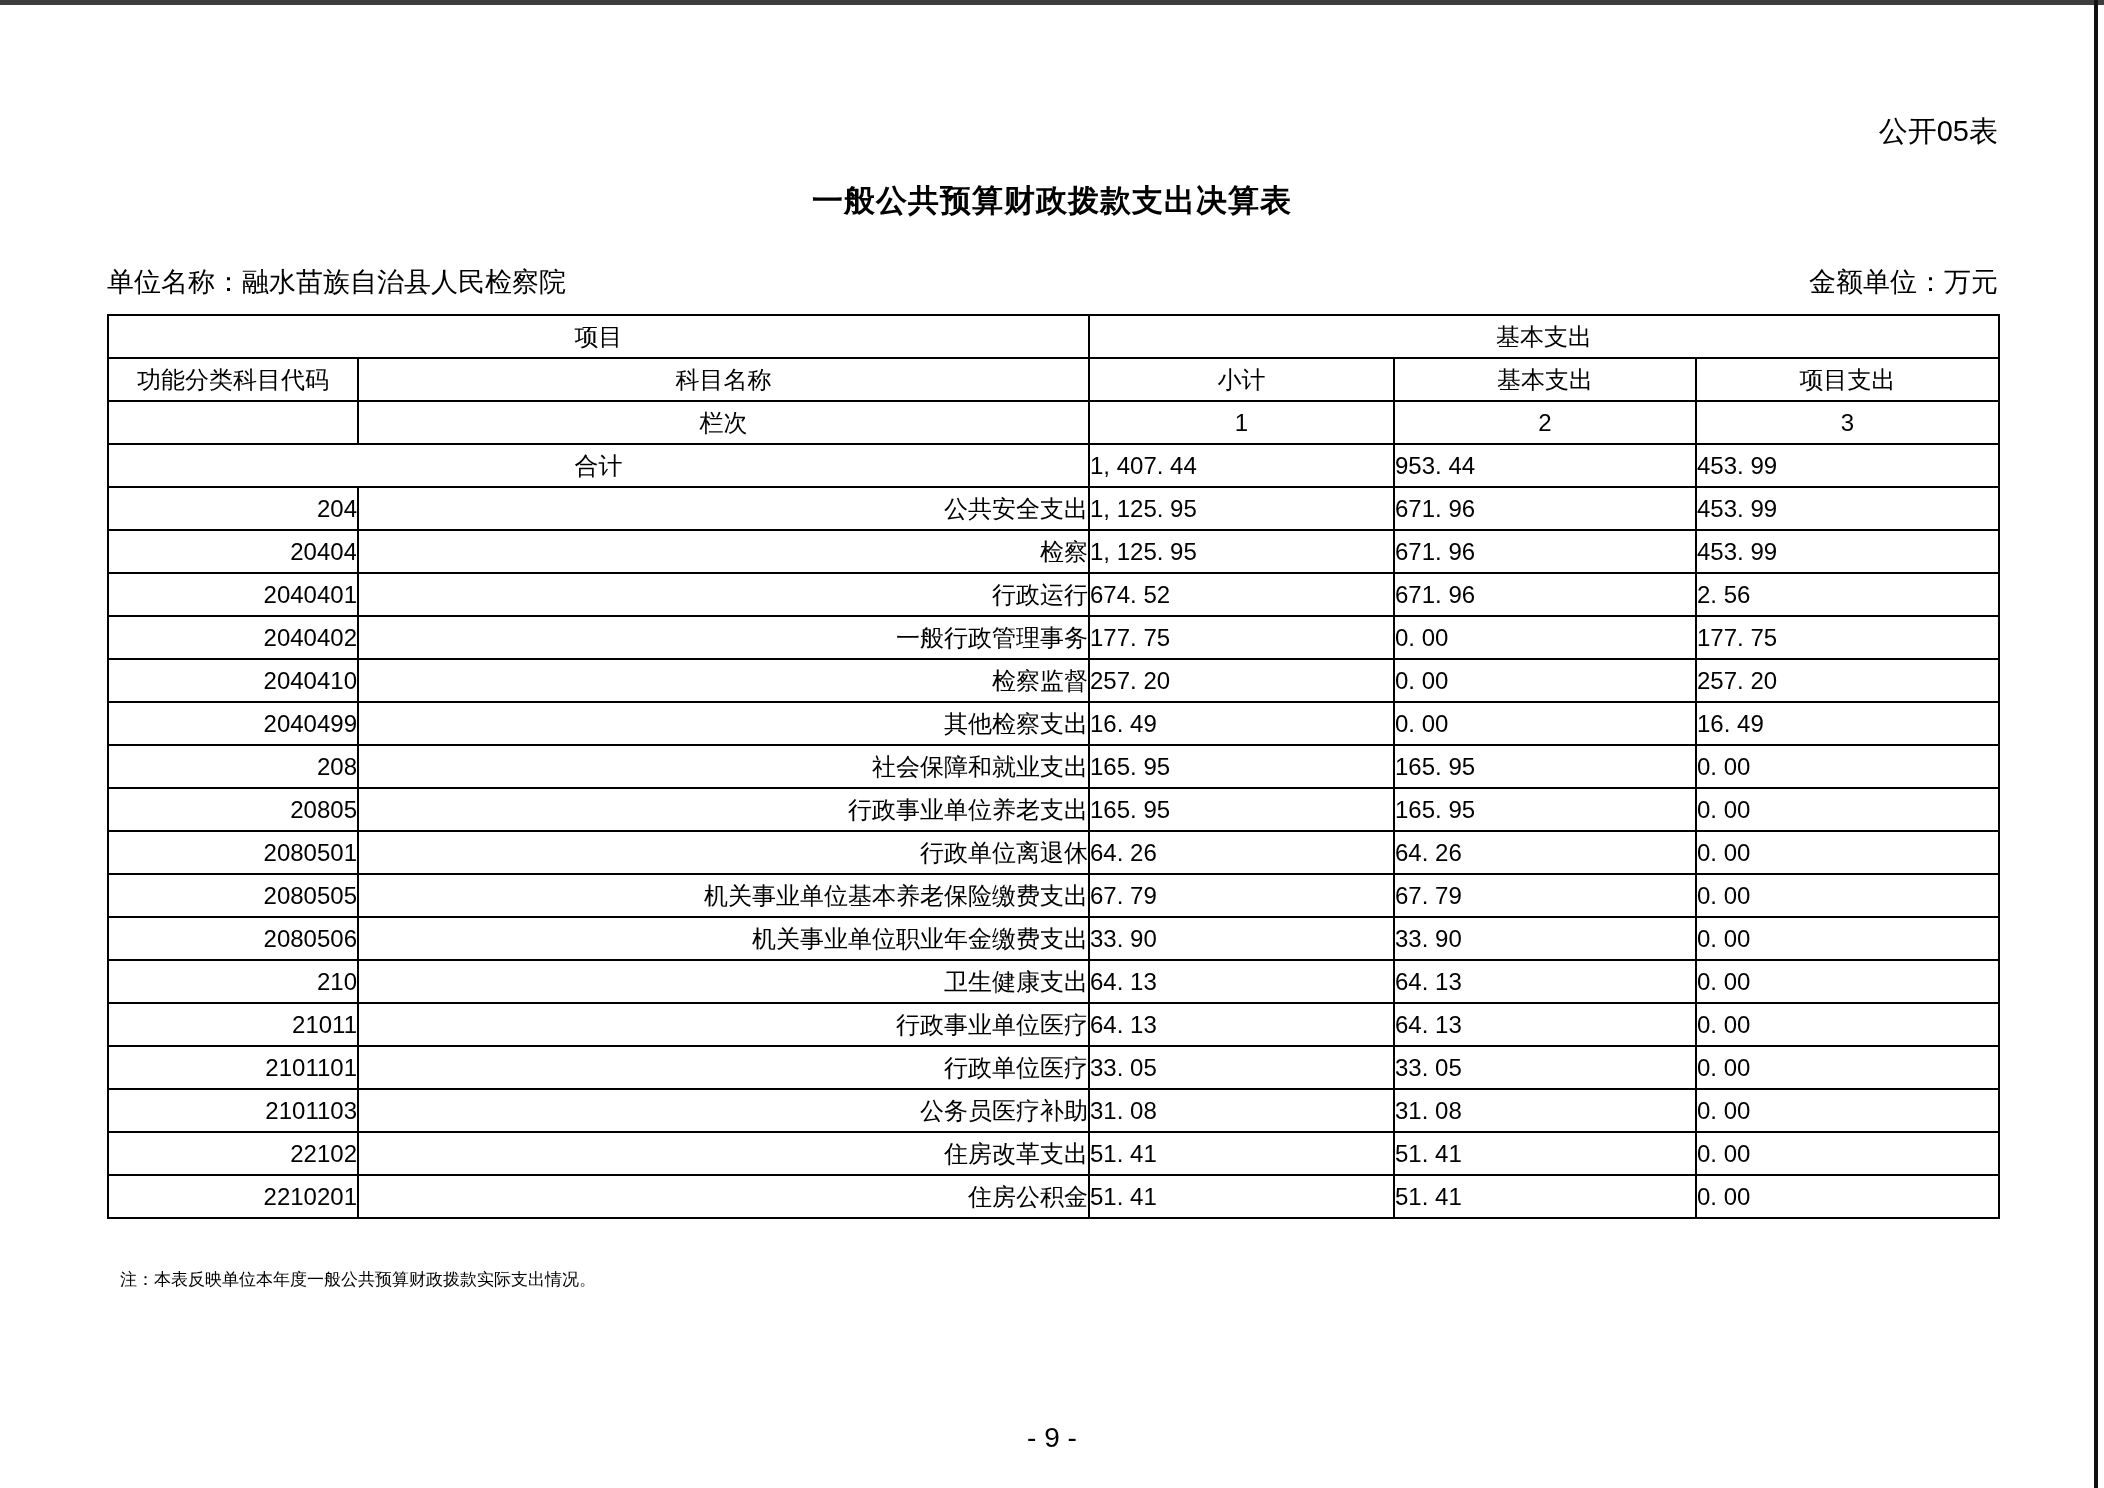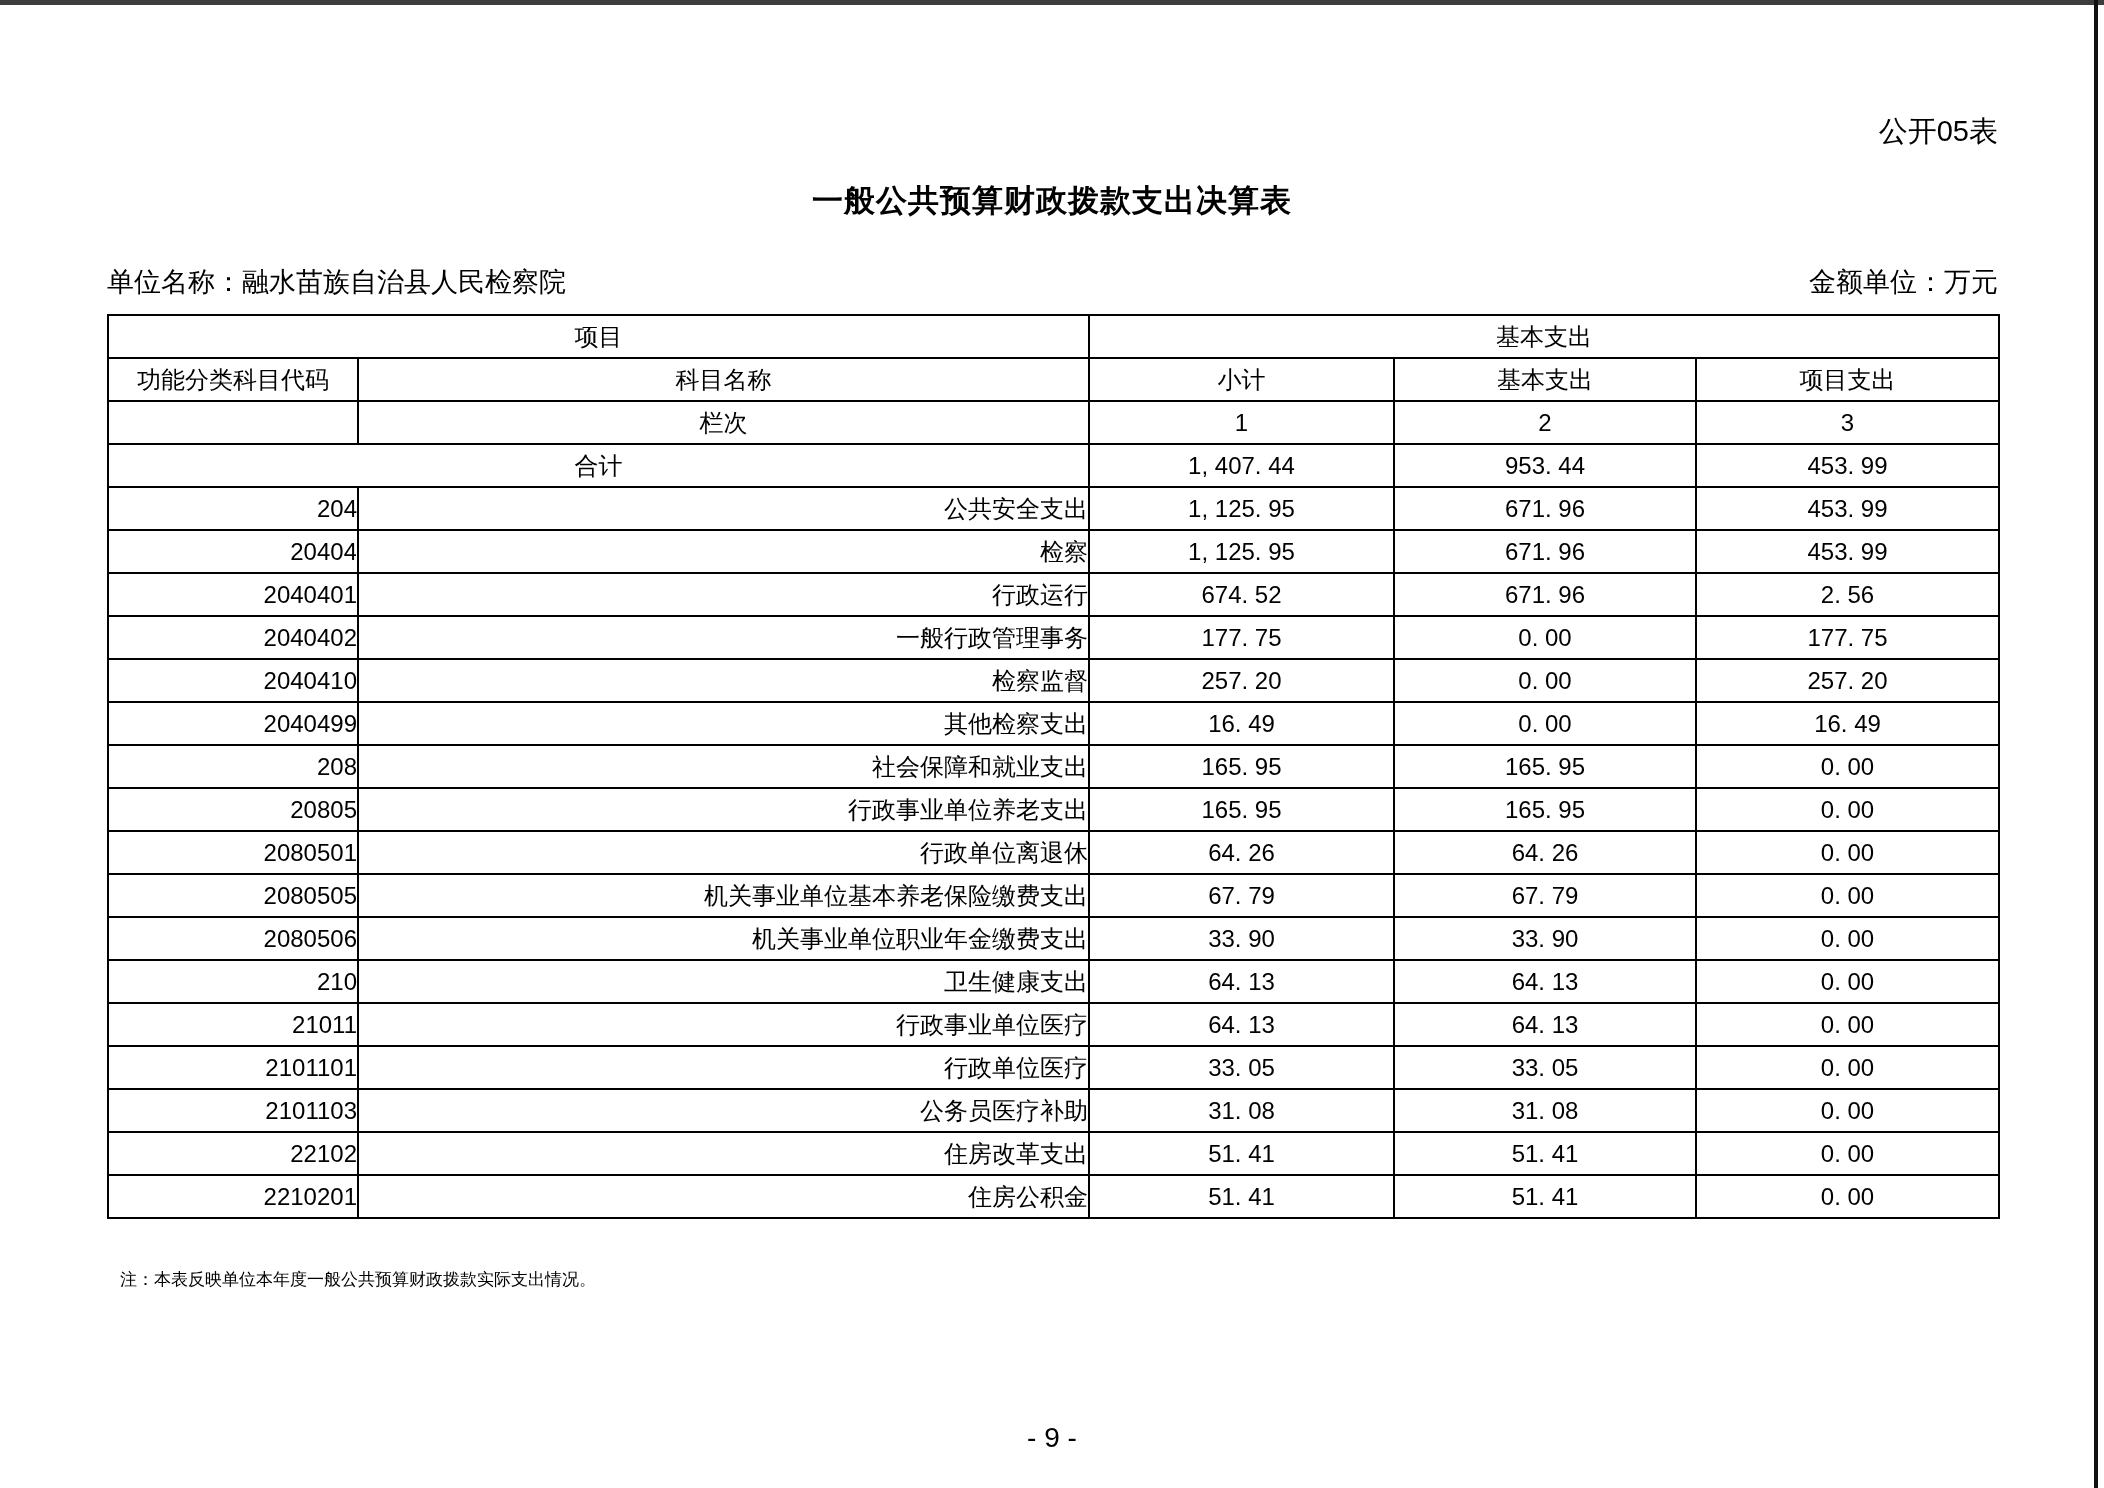--- a/index.html
+++ b/index.html
@@ -19,21 +19,21 @@
   table.budget-table{
     position:absolute;top:314px;left:107px;width:1891px;
     border-collapse:collapse;table-layout:fixed;font-size:24px;
   }
   .budget-table th,.budget-table td{
     border:2px solid #000;height:41px;padding:0;font-weight:normal;
     overflow:hidden;white-space:nowrap;line-height:41px;
   }
   .budget-table th{text-align:center;}
   .cellc{text-align:center;}
-  .num{text-align:center;padding-right:3px;margin-left:24px;}
+  .num{text-align:left;padding-right:3px;margin-left:24px;}
   .code,.name{text-align:right;}
   .lv1{padding-left:10px;}
   .lv2{padding-left:40px;border-radius:14px;}
   .lv3{padding-left:66px;}
   .note{position:absolute;top:1268px;left:120px;font-size:17px;}
   .page-number{position:absolute;top:1422px;left:0;width:2104px;text-align:center;font-size:28px;}
 </style>
 </head>
 <body>
 

